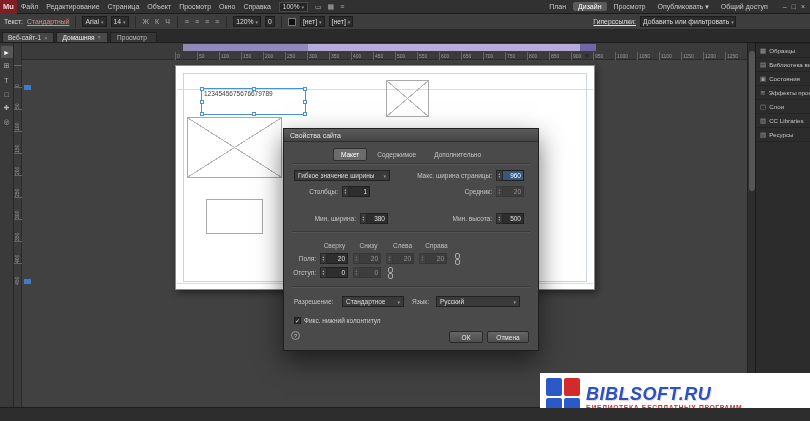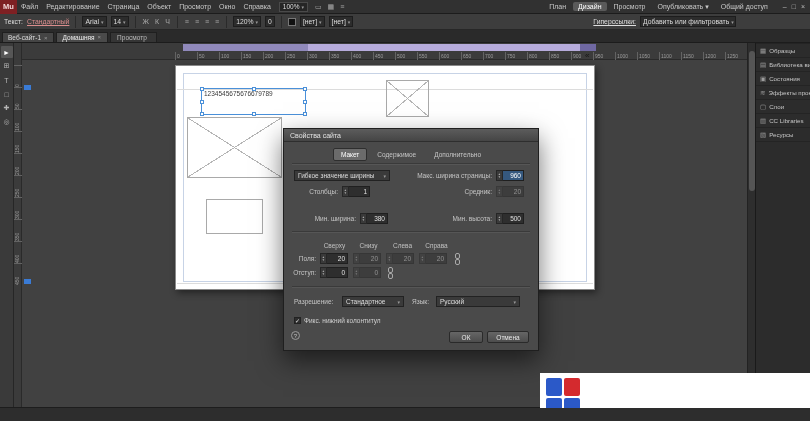--- a/index.html
+++ b/index.html
@@ -501,15 +501,19 @@
     </div>
   </div>
 
   <div class="watermark">
     <div class="wm-icon">
       <div class="wm-c"></div>
       <div class="wm-c red"></div>
       <div class="wm-c"></div>
       <div class="wm-c"></div>
     </div>
+    <div>
+      <div class="wm-title">BIBLSOFT.RU</div>
+      <div class="wm-sub">БИБЛИОТЕКА БЕСПЛАТНЫХ ПРОГРАММ</div>
+    </div>
   </div>
 
 </div>
 
 </body></html>

